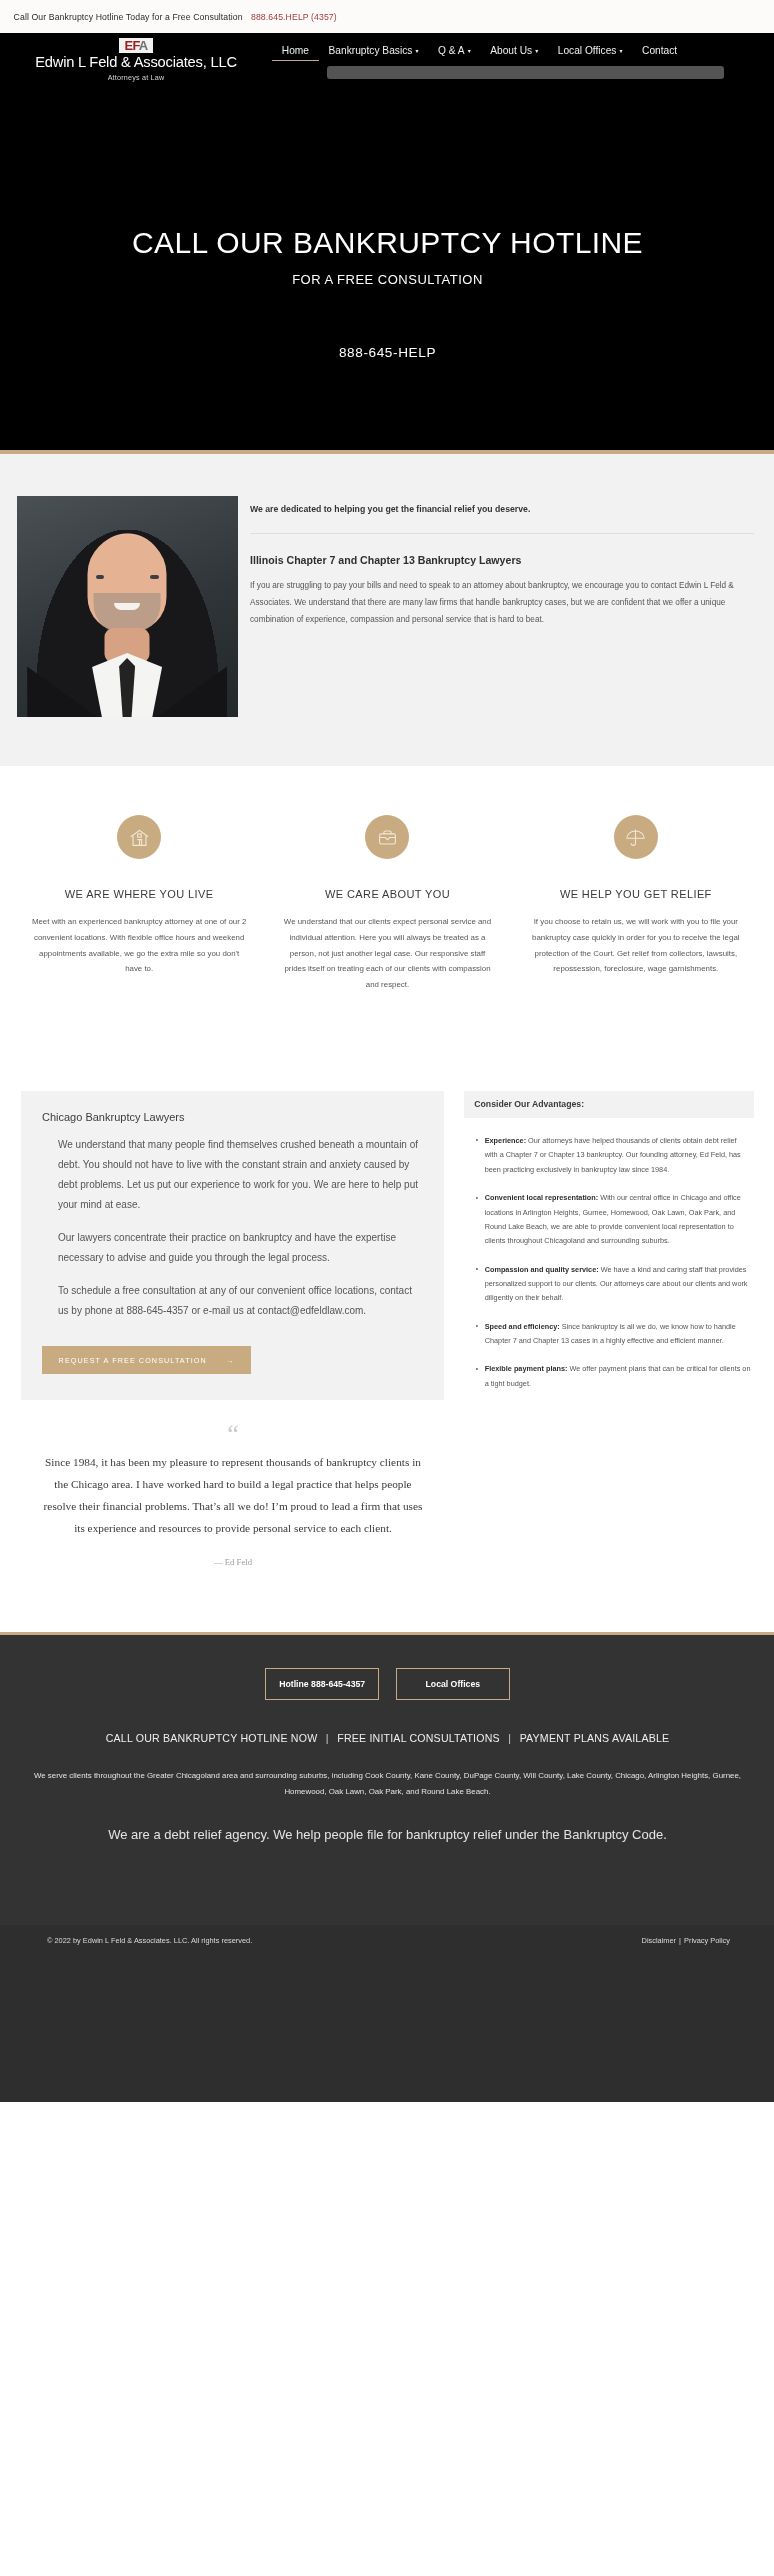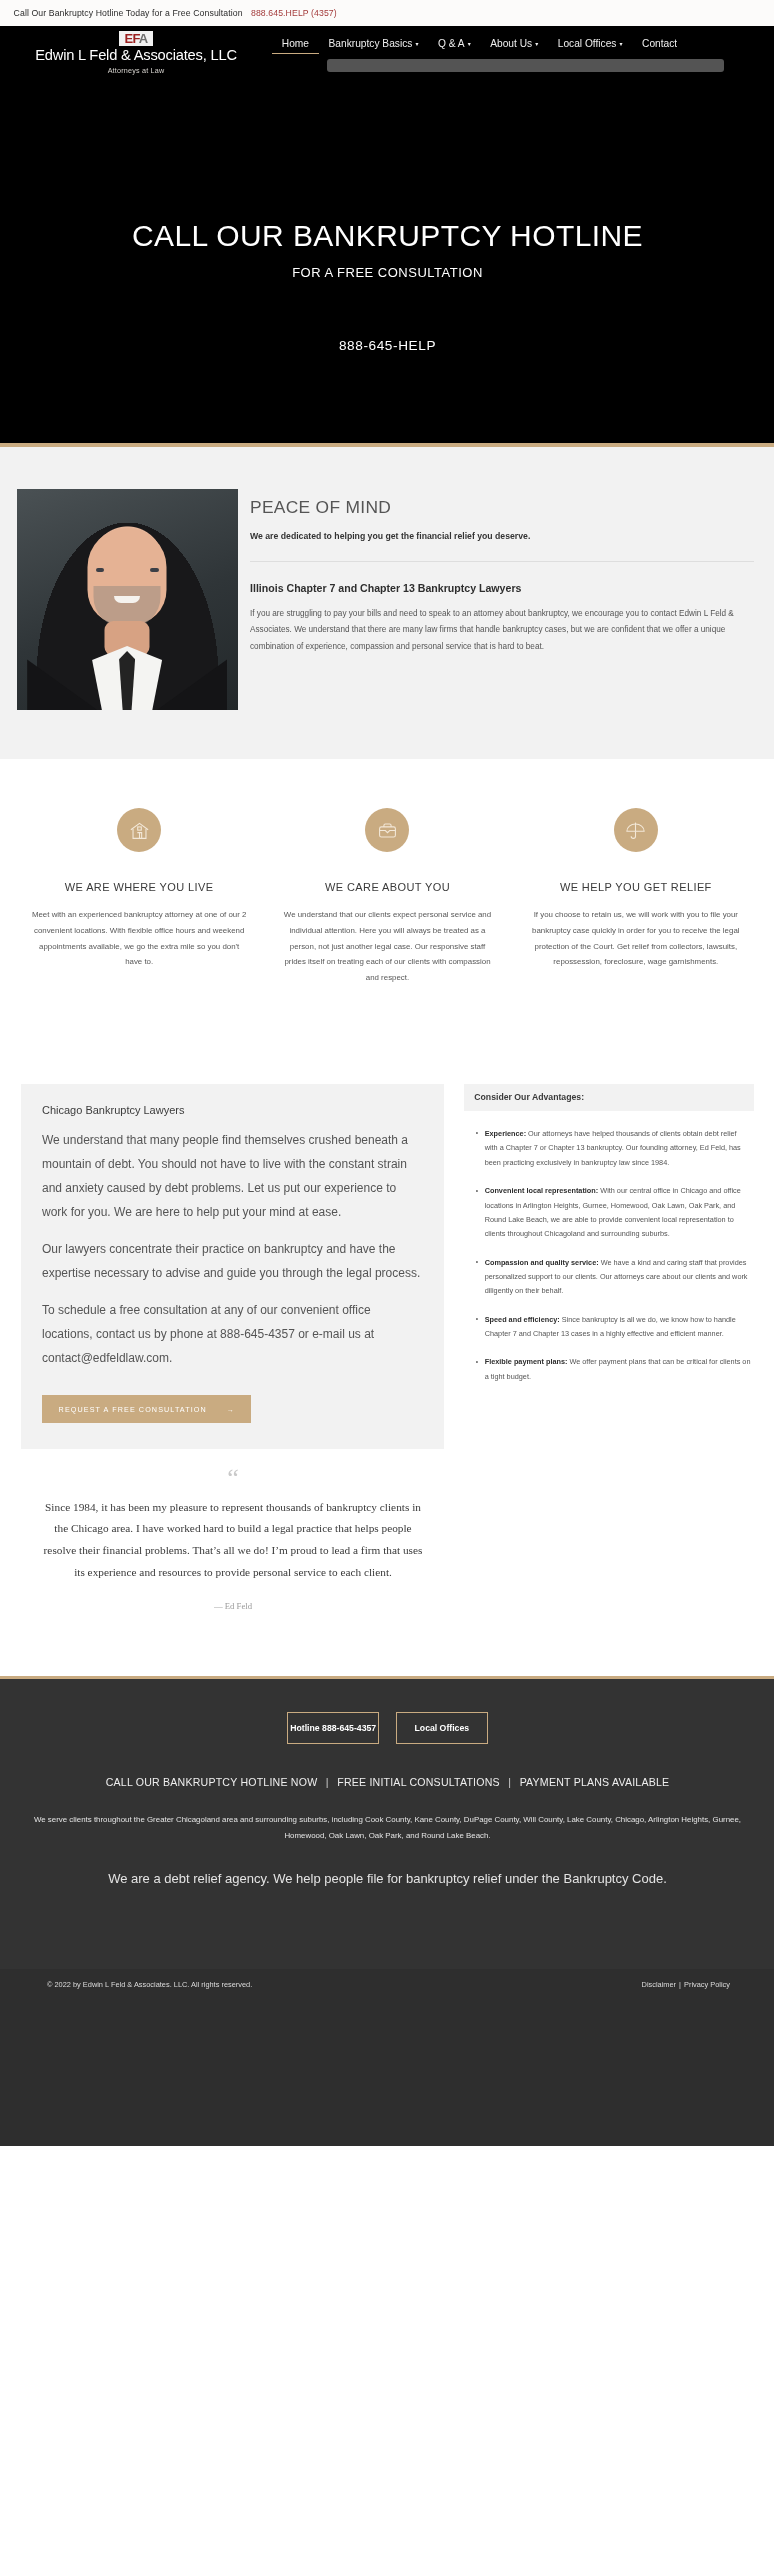--- a/index.html
+++ b/index.html
@@ -6,21 +6,21 @@
   html, body { width: 775px; }
   body {
     font-family: "Liberation Sans", sans-serif;
     background: #ffffff;
     color: #333;
     -webkit-font-smoothing: antialiased;
   }
 
   
   .announce-bar {
-    height: 26px;
+    height: 33px;
     background: #fcfbfa;
     display: flex;
     align-items: center;
     padding-left: 13.6px;
     font-size: 8.7px;
     color: #2b2b2b;
     letter-spacing: 0.1px;
   }
   .announce-phone {
     color: #a33b3b;
@@ -224,21 +224,21 @@
   .feat-body {
     font-size: 7.9px;
     line-height: 2.0;
     color: #585858;
   }
 
   
   .two-col { display: flex; padding: 45px 21px 0 21px; gap: 19.7px; align-items: flex-start; }
   .col-left { width: 423px; background: #f2f2f2; padding: 19.7px 21px 26px 21px; }
   .col-left h3 { font-size: 11px; font-weight: 400; color: #3c3c3c; margin-bottom: 12px; }
-  .col-left p { font-size: 12px; line-height: 2.0; color: #555; margin-bottom: 13px; }
+  .col-left p { font-size: 10px; line-height: 2.0; color: #555; margin-bottom: 13px; margin-left: 16px; }
   .cta-btn {
     display: inline-flex; align-items: center; gap: 19.7px;
     background: #c9ab81; color: #fff;
     border: none;
     padding: 9.8px 16.6px;
     font-size: 7.2px;
     letter-spacing: 1.1px;
     margin-top: 12px;
     cursor: pointer;
     font-family: "Liberation Sans", sans-serif;
@@ -290,21 +290,21 @@
     border-top: 3.8px solid #c9ab81;
     padding: 33px 15px 30px 15px;
     text-align: center;
   }
   .footer-btns { display: flex; justify-content: center; gap: 16.6px; margin-bottom: 32px; }
   .footer-btn {
     border: 0.8px solid #c9ab81;
     color: #fff;
     background: transparent;
     padding: 9.8px 0;
-    width: 92px;
+    width: 114px;
     font-size: 8.7px;
     font-weight: bold;
     cursor: pointer;
     font-family: "Liberation Sans", sans-serif;
   }
   .footer-tag {
     color: #efefef;
     font-size: 10.6px;
     font-weight: 300;
     letter-spacing: 0.2px;
@@ -389,21 +389,20 @@
       <div class="face-beard"></div>
       <div class="face-mouth"></div>
       <div class="face-neck"></div>
       <div class="face-shirt"></div>
       <div class="face-jacketL"></div>
       <div class="face-jacketR"></div>
       <div class="face-tie"></div>
     </div>
   </div>
   <div class="pom-text">
-    <div class="pom-title">PEACE OF MIND</div>
     <div class="pom-lead">We are dedicated to helping you get the financial relief you deserve.</div>
     <div class="pom-rule"></div>
     <div class="pom-h3">Illinois Chapter 7 and Chapter 13 Bankruptcy Lawyers</div>
     <div class="pom-body">If you are struggling to pay your bills and need to speak to an attorney about bankruptcy, we encourage you to contact Edwin L Feld &amp; Associates. We understand that there are many law firms that handle bankruptcy cases, but we are confident that we offer a unique combination of experience, compassion and personal service that is hard to beat.</div>
   </div>
 </section>
 
 <section class="features">
   <div class="feature">
     <div class="feat-circle">

